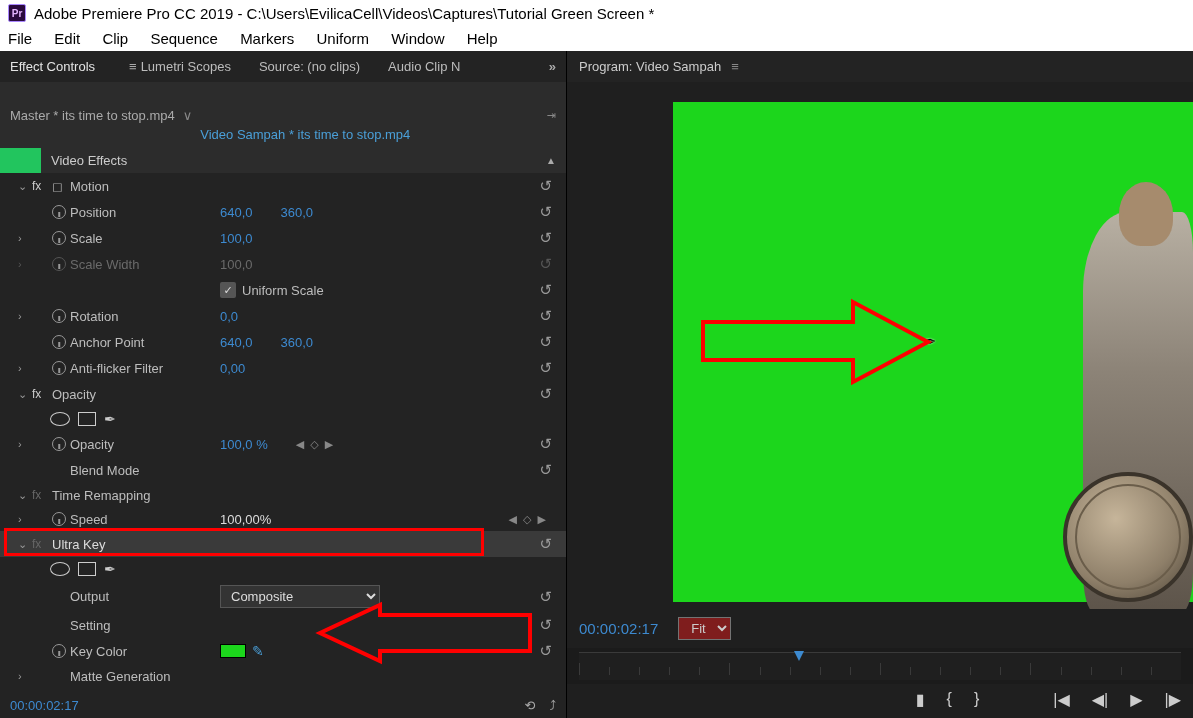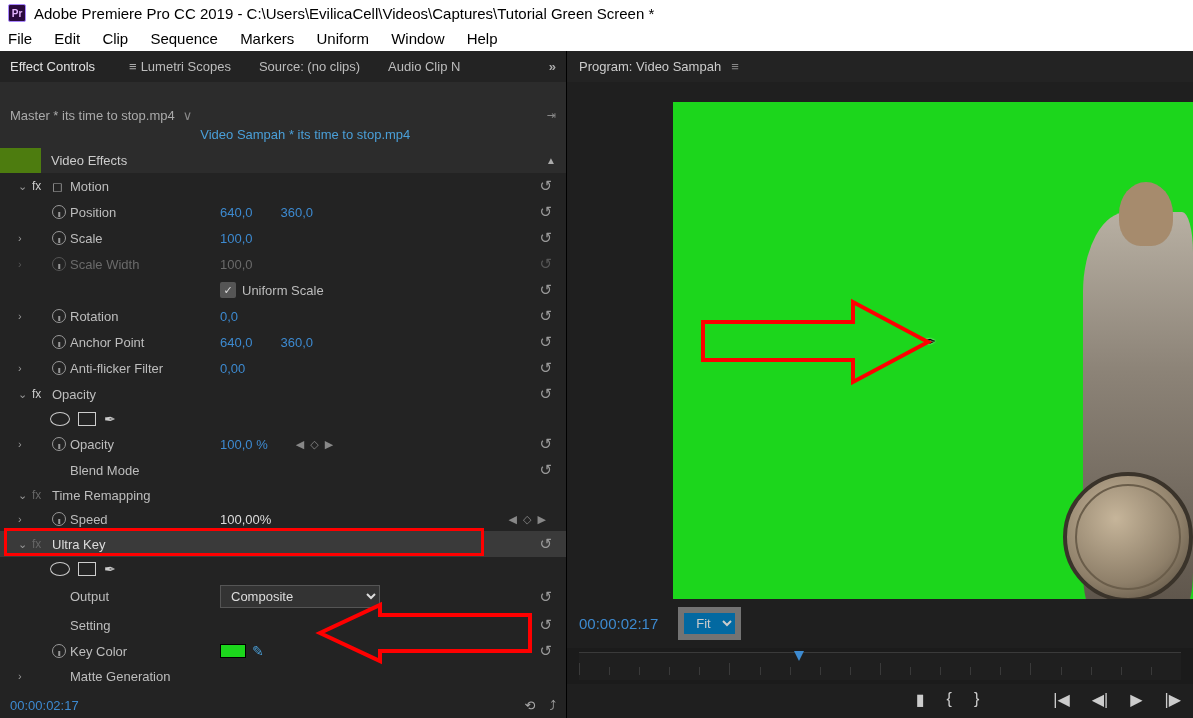--- a/index.html
+++ b/index.html
@@ -6,21 +6,21 @@
 body { background: #fff; width: 1193px; height: 718px; overflow: hidden; font-size: 13px; }
 
 .titlebar { background: #fff; color: #000; padding: 4px 8px; font-size: 15px; display: flex; align-items: center; gap: 8px; }
 .pr-logo { width: 18px; height: 18px; background: #2a0a3d; border: 1px solid #aa88ff; display: inline-flex; align-items: center; justify-content: center; color: #e4b4ff; font-size: 10px; font-weight: bold; border-radius: 2px; }
 
 .menubar { background: #fff; color: #000; padding: 4px 8px; font-size: 15px; }
 .menubar span { margin-right: 18px; cursor: default; }
 
 .workspace { display: flex; height: calc(718px - 50px); background: #1b1b1b; }
 
-.left-panel { width: 567px; background: #4d7c0f; display: flex; flex-direction: column; border-right: 1px solid #000; }
+.left-panel { width: 567px; background: #22c55e; display: flex; flex-direction: column; border-right: 1px solid #000; }
 .panel-tabs { display: flex; align-items: center; background: #232323; color: #bcbcbc; padding: 8px 10px; font-size: 13px; }
 .panel-tabs .tab { margin-right: 28px; }
 .panel-tabs .tab.active { color: #e4e4e4; }
 .panel-tabs .menu-icon { margin-left: 6px; color: #aaa; }
 .panel-tabs .dbl-arrow { margin-left: auto; color: #aaa; font-weight: bold; }
 
 .master-bar { background: #2c2c2c; color: #aaa; padding: 6px 10px; font-size: 13px; display:flex; align-items:center; }
 .master-bar .link { color: #4a9fd8; margin-top: 39px; }
 .master-bar .caret { margin: 0 8px; color:#888; }
 .master-bar .anchor { margin-left:auto; color:#888; font-size:11px; }
@@ -65,21 +65,21 @@
 .person::before{content:"";position:absolute;top:-30px;right:20px;width:54px;height:64px;background:#a68b6d;border-radius:50% 50% 40% 40%;}
 .drum{position:absolute;right:0;bottom:0;width:130px;height:130px;background:radial-gradient(circle at 40% 35%, #c6b59a 0%, #8e7f69 60%, #4b4236 100%);border-radius:50%;border:4px solid #3a332a;}
 .drum::after{content:"";position:absolute;top:8px;left:8px;right:8px;bottom:8px;border:2px solid #6a5d4a;border-radius:50%;}
 .cursor-eyedrop{position:absolute; font-size:16px; color:#000; text-shadow:0 0 2px #fff;}
 
 .arrow-red { position:absolute; }
 .arrow-red svg { overflow:visible; }
 
 .program-controls { background:#1f1f1f; padding:8px 12px; display:flex; align-items:center; gap:20px;}
 .program-controls .tc { color:#3d8ad0; font-size:15px; }
-.program-controls select { background:#0369a1; color:#ccc; border:6px solid #737373; padding:2px 8px; font-size:13px;}
+.program-controls select { background:#7f1d1d; color:#ccc; border:1px solid #737373; padding:2px 8px; font-size:13px;}
 .timeline-ruler { height:28px; background:#1f1f1f; margin:4px 12px; border-top:1px solid #3a3a3a; position:relative;}
 .playhead{position:absolute;left:215px;top:-2px;width:10px;height:10px;background:#3d8ad0;clip-path:polygon(0 0,100% 0,50% 100%);}
 .ticks{position:absolute;inset:0;display:flex;}
 .ticks span{flex:1;border-left:1px solid #3a3a3a;height:8px;margin-top:14px;}
 .ticks span.big{height:12px;margin-top:10px;}
 .transport { background:#1f1f1f; padding:6px 12px 10px; display:flex; gap:22px; justify-content:flex-end; color:#ccc; font-size:16px;}
 .transport .btn{cursor:pointer;}
 </style>
 </head>
 <body>

